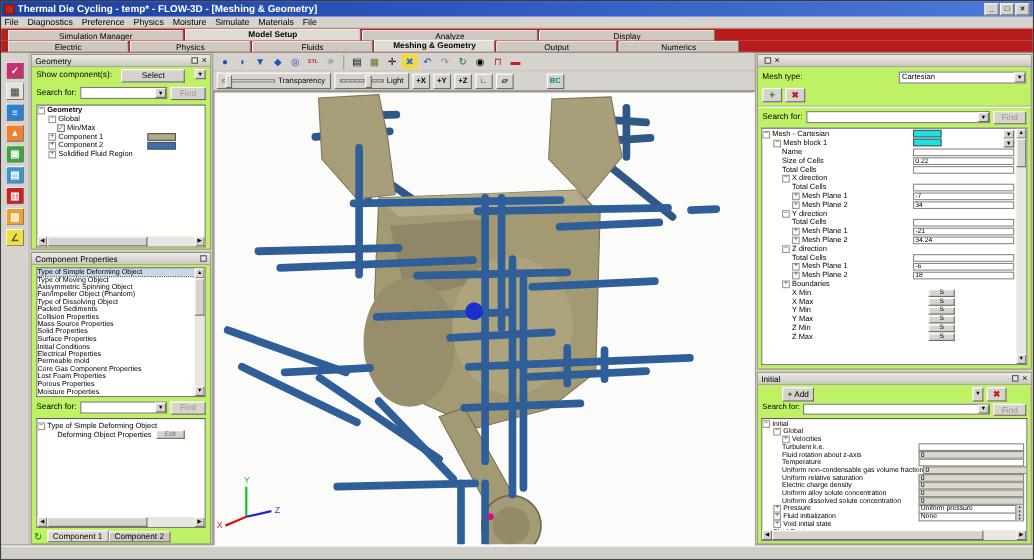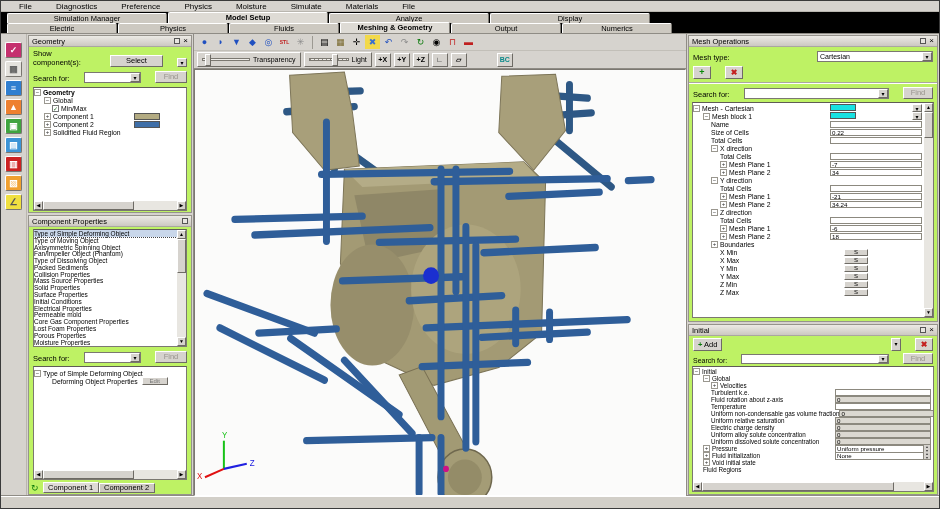--- a/index.html
+++ b/index.html
@@ -3,42 +3,42 @@
 <meta charset="utf-8">
 <style>
   *{box-sizing:border-box;margin:0;padding:0}
   html,body{background:#9a989a;font-family:"Liberation Sans",sans-serif}
   .win{position:relative;width:940px;height:509px;background:#d6d3ce;border:1px solid #3a3a3a;display:flex;flex-direction:column;overflow:hidden}
   
   .titlebar{height:14px;background:linear-gradient(90deg,#1e3f9e,#2b55bd 40%,#4d79d8);display:flex;align-items:center;padding:0 3px;color:#fff;font-size:9px;font-weight:bold;flex:none}
   .appicon{width:9px;height:9px;background:#c0241c;border:1px solid #7e120e;margin-right:3px;flex:none}
   .tb-title{flex:1;white-space:nowrap;overflow:hidden}
   .winbtn{width:13px;height:11px;background:#d6d3ce;border:1px solid;border-color:#fff #6e6e6e #6e6e6e #fff;font-size:7px;line-height:9px;text-align:center;color:#000;margin-left:1px;flex:none}
-  .menubar{height:11px;display:flex;align-items:center;font-size:8px;padding-left:18px;gap:24px;border-bottom:1px solid #b9b6af;flex:none}
+  .menubar{height:11px;display:flex;align-items:center;font-size:8px;padding-left:3px;gap:8px;border-bottom:1px solid #b9b6af;flex:none}
   .menuitem{white-space:nowrap}
-  .tabrow{display:flex;align-items:flex-end;flex:none;background:#000000;padding-left:6px}
+  .tabrow{display:flex;align-items:flex-end;flex:none;background:#b91c1c;padding-left:6px}
   .tabrow1{height:11px}
   .tabrow2{height:11px;border-bottom:1px solid #8f8c85}
   .tab{font-size:7.5px;text-align:center;border:1px solid;border-color:#fff #7d7a74 #7d7a74 #fff;border-bottom:none;background:#cdc9c1;height:10px;line-height:9px;border-radius:2px 2px 0 0;margin-right:1px;white-space:nowrap;overflow:hidden}
   .tab.active{background:#dedbd5;font-weight:bold;height:11px;line-height:10px}
   .tab.t1{width:160px}.tab.t2{width:110px}
   
   .main{flex:1;display:flex;min-height:0}
   .iconstrip{width:26px;flex:none;display:flex;flex-direction:column;align-items:center;padding-top:8px;gap:3px;background:#d6d3ce;border-right:1px solid #b9b6af}
   .sicon{width:17px;height:16px;border:1px solid;border-color:#fff #78756f #78756f #fff;border-radius:2px;font-size:9px;line-height:14px;text-align:center;color:#fff;font-weight:bold}
   .leftcol{width:166px;flex:none;display:flex;flex-direction:column;padding:1px;gap:2px}
   .vpcol{flex:1;display:flex;flex-direction:column;min-width:0;border-left:1px solid #8f8c85;border-right:1px solid #8f8c85}
   .rightcol{width:252px;flex:none;display:flex;flex-direction:column;gap:2px;padding:1px}
   
   .panel{border:1px solid #96938c;background:#bef264;display:flex;flex-direction:column;min-height:0}
   .ptitle{height:11px;flex:none;background:linear-gradient(#eceae5,#ccc8c1);border-bottom:1px solid #aaa79f;display:flex;align-items:center;padding:0 3px;font-size:7.5px}
   .ptitle .txt{flex:1;white-space:nowrap;overflow:hidden}
   .pin{width:6px;height:6px;border:1px solid #555;background:#e8e6e1;margin-left:3px;flex:none}
   .pclose{font-size:8px;line-height:6px;margin-left:3px;flex:none}
-  .prow{display:flex;align-items:flex-end;margin:2px 4px;font-size:7.5px;gap:14px;flex:none}
+  .prow{display:flex;align-items:flex-start;margin:2px 4px;font-size:7.5px;gap:3px;flex:none}
   .btn{background:#d6d3ce;border:1px solid;border-color:#fff #6e6b65 #6e6b65 #fff;font-size:7.5px;text-align:center;white-space:nowrap}
   .btn.disabled{color:#98948d}
   .drop{background:#fff;border:1px solid #7b7871;height:11px;display:flex;align-items:center;font-size:7px;padding-left:2px;position:relative}
   .droparrow{width:10px;height:9px;background:#d6d3ce;border:1px solid;border-color:#fff #6e6b65 #6e6b65 #fff;font-size:6px;line-height:8px;text-align:center;margin-left:auto;flex:none}
   .listbox{background:#fff;border:1px solid #7b7871;border-top-color:#5f5c56;overflow:hidden;position:relative}
   
   .hscroll{height:9px;flex:none;display:flex;background:#e8e6e1}
   .hscroll .sb{width:9px;height:9px;background:#d6d3ce;border:1px solid;border-color:#fff #6e6b65 #6e6b65 #fff;font-size:5px;line-height:7px;text-align:center;flex:none}
   .hthumb{width:60%;height:9px;background:#d6d3ce;border:1px solid;border-color:#fff #6e6b65 #6e6b65 #fff}
   .vscroll{width:9px;flex:none;display:flex;flex-direction:column;background:#e8e6e1}
@@ -75,20 +75,27 @@
   .sel{background:#c9d7ea;outline:1px dotted #444}
   .lv1{padding-left:10px}.lv2{padding-left:18px}.lv3{padding-left:27px}
   .plus-btn{width:18px;height:13px;font-weight:bold;color:#0a8a0a;font-size:9px;line-height:11px}
   .x-btn{width:18px;height:13px;font-weight:bold;color:#c42020;font-size:8px;line-height:11px}
 </style>
 </head>
 <body>
 
 <div class="win">
 
+  <div class="titlebar">
+    <div class="appicon"></div>
+    <div class="tb-title">Thermal Die Cycling - temp* - FLOW-3D - [Meshing &amp; Geometry]</div>
+    <div class="winbtn">_</div>
+    <div class="winbtn">□</div>
+    <div class="winbtn">×</div>
+  </div>
 
   <div class="menubar">
     <span class="menuitem">File</span>
     <span class="menuitem">Diagnostics</span>
     <span class="menuitem">Preference</span>
     <span class="menuitem">Physics</span>
     <span class="menuitem">Moisture</span>
     <span class="menuitem">Simulate</span>
     <span class="menuitem">Materials</span>
     <span class="menuitem">File</span>
@@ -357,21 +364,20 @@
           <text x="2" y="392" font-size="8" fill="#e01010">X</text>
           <text x="55" y="379" font-size="8" fill="#2020e0">Z</text>
         </svg>
       </div>
     </div>
 
     <div class="rightcol">
 
       <div class="panel" style="height:287px">
         <div class="ptitle">
-          <span class="txt">Mesh Operations</span>
           <span class="pin"></span>
           <span class="pclose">×</span>
         </div>
         <div class="prow" style="margin-top:4px">
           <span>Mesh type:</span>
           <span class="drop" style="width:116px;margin-left:auto">
               <span>Cartesian</span>
               <span class="droparrow">▾</span>
             </span>
         </div>
@@ -520,21 +526,21 @@
             </div>
         </div>
       </div>
 
       <div class="panel" style="flex:1">
         <div class="ptitle">
           <span class="txt">Initial</span>
           <span class="pin"></span>
           <span class="pclose">×</span>
         </div>
-        <div class="prow" style="margin:2px 4px">
+        <div class="prow" style="margin:2px 22px">
           <span class="btn" style="height:13px;line-height:11px;padding:0 4px"><b class="grn">+</b> <span>Add</span></span>
           <span class="droparrow" style="height:13px;line-height:11px">▾</span>
           <span class="btn x-btn" style="height:13px">✖</span>
         </div>
         <div class="prow" style="margin:0 4px 2px 4px">
           <span style="font-size:7px">Search for:</span>
           <span class="drop" style="flex:1;height:10px">
               <span class="droparrow" style="height:8px;line-height:7px">▾</span>
             </span>
           <span class="btn disabled" style="width:30px;height:11px;line-height:9px">Find</span>

